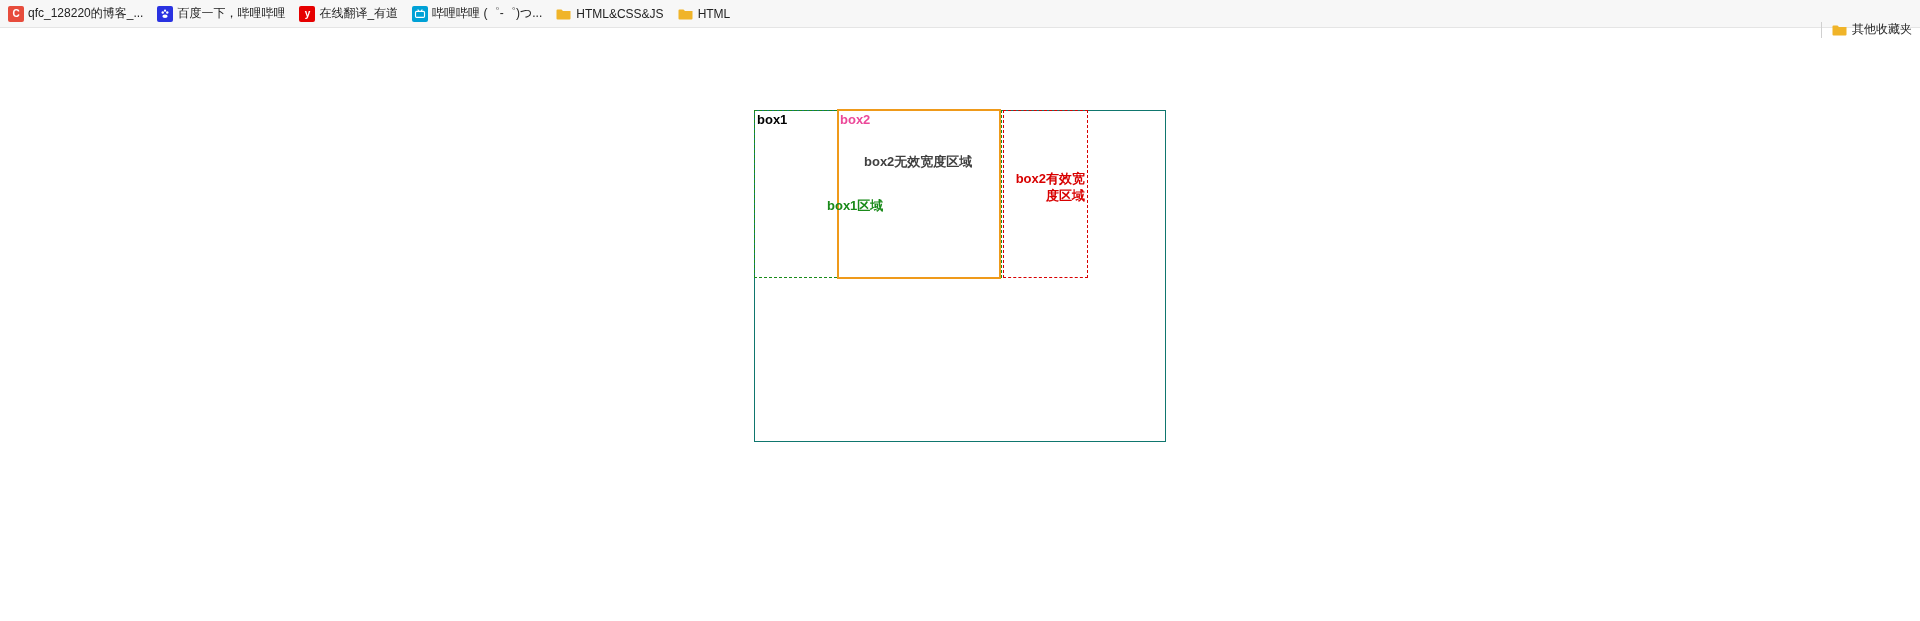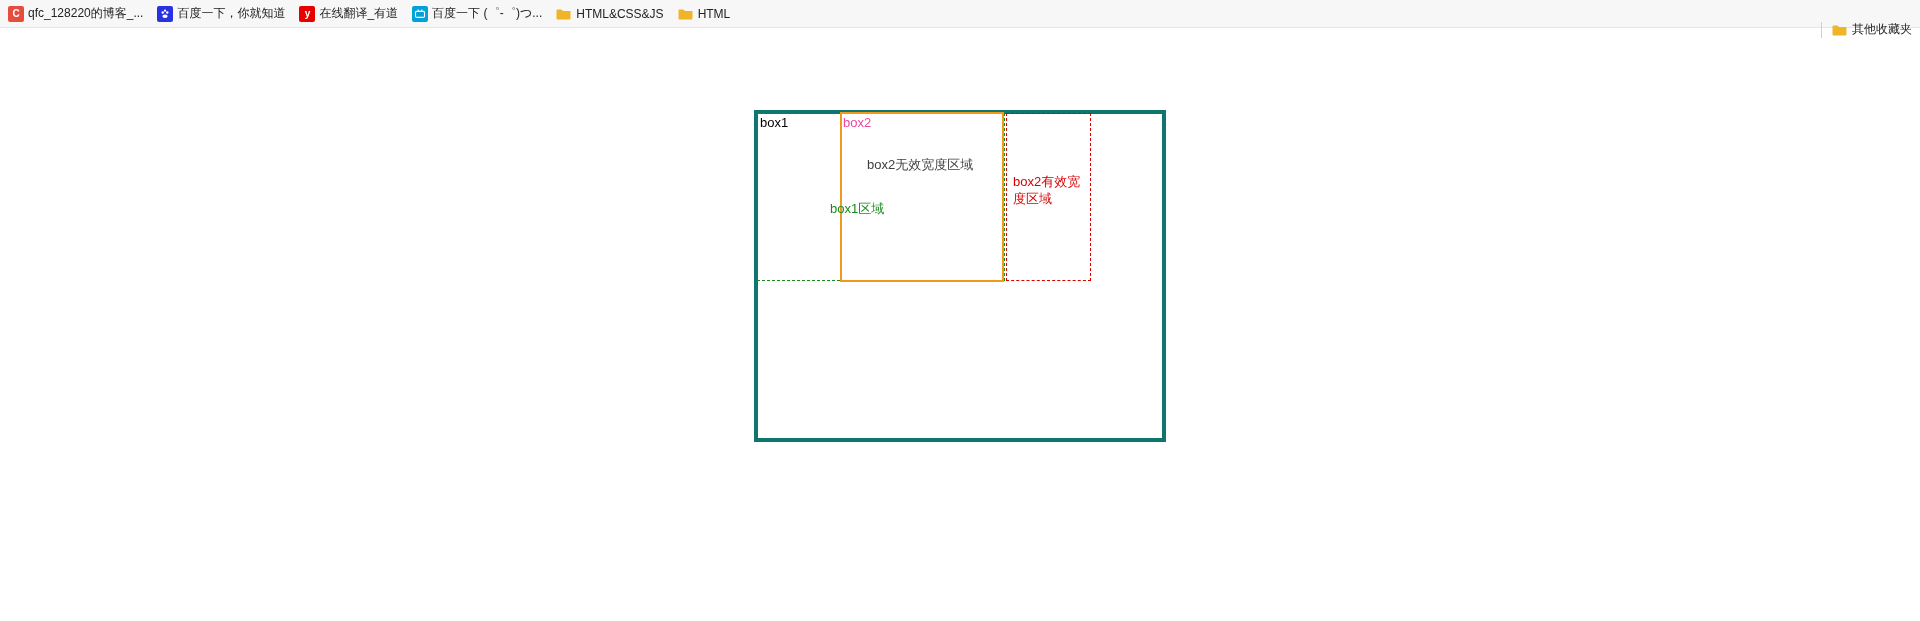--- a/index.html
+++ b/index.html
@@ -28,23 +28,24 @@
 
     
     .page { position: relative; width: 100%; height: calc(621px - 28px); }
     .container {
       position: absolute;
       left: 50%;
       top: 82px;
       transform: translateX(-50%);
       width: 412px;
       height: 332px;
-      border: 4px solid #0f766e;
+      border: 1px solid #0f766e;
       font-size: 13px;
       color: #000;
+      font-weight: bold;
     }
 
     .annot-box1 {
       position: absolute;
       left: -1px; top: -1px;
       width: 248px; height: 168px;
       border: 1px dashed #1a8a1a;
       pointer-events: none;
     }
     .annot-orange {
@@ -60,55 +61,55 @@
       width: 85px; height: 168px;
       border: 1px dashed #d80000;
       pointer-events: none;
     }
 
     .lbl { position: absolute; font-size: 13px; }
     .lbl-box1 { left: 2px; top: 1px; color: #000; }
     .lbl-box2 { left: 85px; top: 1px; color: #ec4899; }
     .lbl-box1-area { left: 72px; top: 86px; color: #1a8a1a; }
     .lbl-invalid { left: 109px; top: 42px; color: #404040; }
-    .lbl-valid { left: 255px; top: 60px; color: #d80000; width: 75px; text-align: left; line-height: 1.3; }
+    .lbl-valid { left: 255px; top: 60px; color: #d80000; width: 75px; text-align: right; line-height: 1.3; }
   </style>
 </head>
 <body>
 
 <div class="bookmarks-bar">
   <div class="bm-left">
     <div class="bm-item">
       <span class="favicon fav-c">C</span>
       <span>qfc_128220的博客_...</span>
     </div>
     <div class="bm-item">
       <span class="favicon fav-baidu">
         <svg viewBox="0 0 16 16" width="12" height="12">
             <circle cx="5" cy="6" r="1.6" fill="#fff"></circle>
             <circle cx="11" cy="6" r="1.6" fill="#fff"></circle>
             <circle cx="8" cy="3.5" r="1.5" fill="#fff"></circle>
             <ellipse cx="8" cy="11" rx="3.5" ry="2.2" fill="#fff"></ellipse>
           </svg>
       </span>
-      <span>百度一下，你就知道</span>
+      <span>百度一下，哔哩哔哩</span>
     </div>
     <div class="bm-item">
       <span class="favicon fav-y">y</span>
       <span>在线翻译_有道</span>
     </div>
     <div class="bm-item">
       <span class="favicon fav-bili">
         <svg viewBox="0 0 16 16" width="12" height="12">
             <rect x="2" y="4.5" width="12" height="8" rx="1.5" fill="none" stroke="#fff" stroke-width="1.5"></rect>
             <line x1="5" y1="2" x2="6.5" y2="4.5" stroke="#fff" stroke-width="1.5"></line>
             <line x1="11" y1="2" x2="9.5" y2="4.5" stroke="#fff" stroke-width="1.5"></line>
           </svg>
       </span>
-      <span>百度一下 (゜-゜)つ...</span>
+      <span>哔哩哔哩 (゜-゜)つ...</span>
     </div>
     <div class="bm-item">
       <span class="favicon fav-folder">
         <svg viewBox="0 0 16 16" width="16" height="16">
             <path d="M1.5 3.5h4l1.5 1.5h7.5v7.5a1 1 0 0 1-1 1h-12a1 1 0 0 1-1-1v-8a1 1 0 0 1 1-1z" fill="#f0b429"></path>
           </svg>
       </span>
       <span>HTML&amp;CSS&amp;JS</span>
     </div>
     <div class="bm-item">

